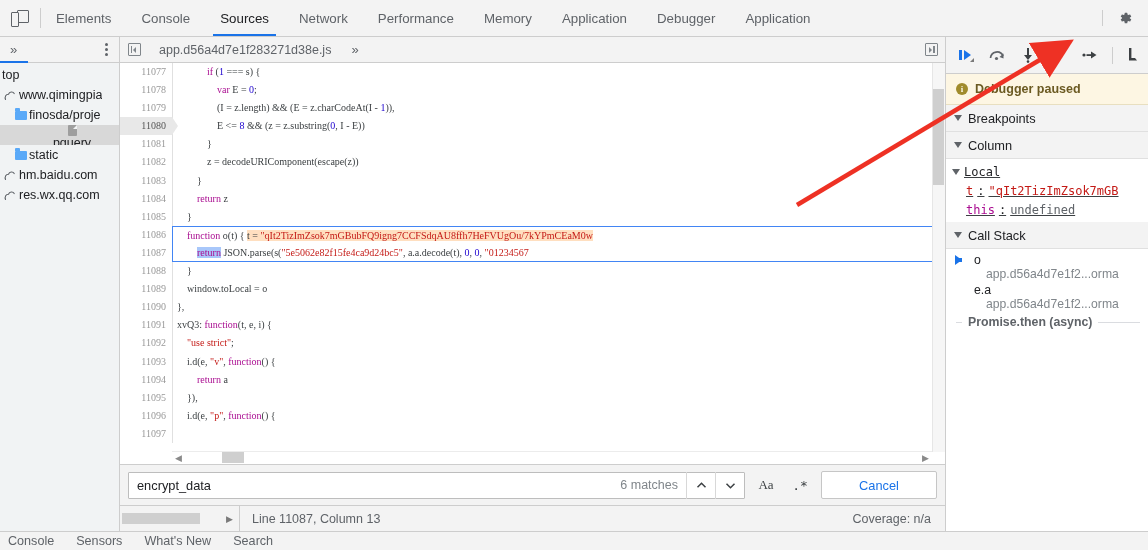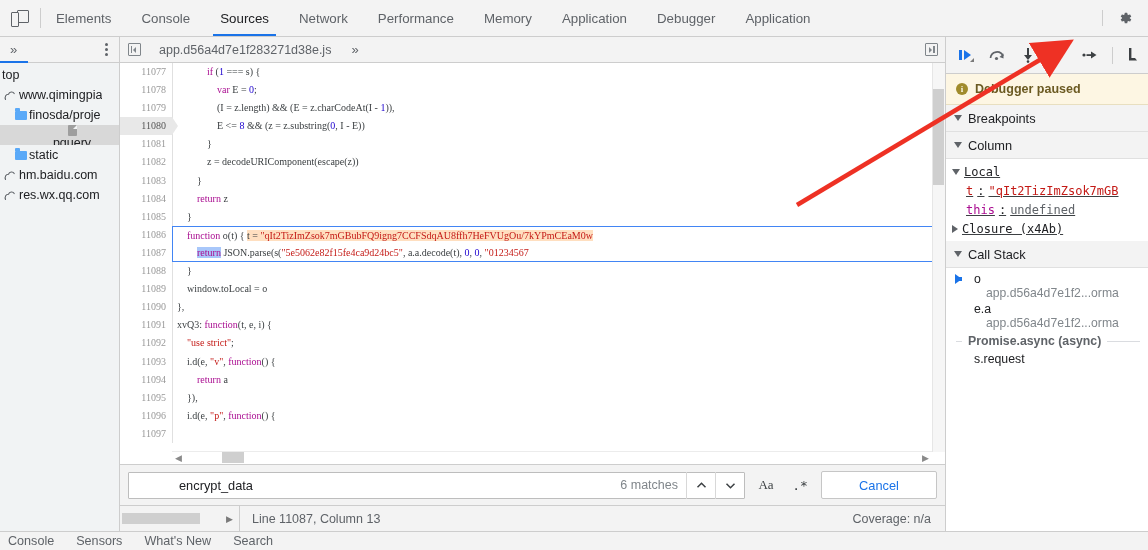--- a/index.html
+++ b/index.html
@@ -185,21 +185,21 @@
   .searchbar {
     height: 41px; min-height: 41px; display: flex; align-items: center;
     background: #f3f3f3; border-top: 1px solid #cdcdcd; padding: 0 8px; gap: 8px;
   }
   .search-field {
     flex: 1; height: 27px; background: #fff; border: 1px solid #bdbdbd;
     display: flex; align-items: center; padding: 0 0 0 8px; border-radius: 1px;
   }
   .search-input {
     border: 0; outline: 0; font-size: 12.8px; color: #202124; flex: 1;
-    font-family: "Liberation Sans", sans-serif; background: transparent; margin-left: 42px;
+    font-family: "Liberation Sans", sans-serif; background: transparent;
   }
   .matches { color: #80868b; font-size: 12.5px; padding-right: 8px; white-space: nowrap; }
   .nav-arrow-btn {
     width: 29px; height: 27px; border-left: 1px solid #d8d8d8;
     display: flex; align-items: center; justify-content: center; cursor: pointer; color: #3c4043;
     font-size: 11px;
   }
   .opt-btn {
     min-width: 26px; height: 24px; display: flex; align-items: center; justify-content: center;
     font-size: 13px; color: #3c4043; cursor: pointer; font-family: "Liberation Serif", serif;
@@ -535,47 +535,40 @@
           <div class="scope-row indent">
             <span class="sc-name">t</span>
             <span class="sc-plain">: </span>
             <span class="sc-str">"qIt2TizImZsok7mGB</span>
           </div>
           <div class="scope-row indent">
             <span class="sc-this">this</span>
             <span class="sc-plain">: </span>
             <span class="sc-val">undefined</span>
           </div>
-          <div class="scope-row">
-            <span class="tri right"></span>
-            <span class="sc-plain">Closure (x4Ab)</span>
-          </div>
         </div>
 
       <div class="sect-header">
         <span class="tri down"></span>
         <span>Call Stack</span>
       </div>
       <div class="cs-body" id="cs-body">
           <div class="cs-row">
             <span class="cs-arrow"></span>
             <div class="cs-fn">o</div>
             <div class="cs-loc">app.d56a4d7e1f2...orma</div>
           </div>
           <div class="cs-row">
             <div class="cs-fn">e.a</div>
             <div class="cs-loc">app.d56a4d7e1f2...orma</div>
           </div>
           <div class="cs-async">
             <span class="lnl"></span>
-            <span>Promise.async (async)</span>
+            <span>Promise.then (async)</span>
             <span class="ln"></span>
-          </div>
-          <div class="cs-row">
-            <div class="cs-fn">s.request</div>
           </div>
         </div>
 
     </div>
   </div>
 
   <div class="drawer" id="drawer-tabs">
       <div class="drawer-tab">Console</div>
       <div class="drawer-tab">Sensors</div>
       <div class="drawer-tab">What's New</div>

